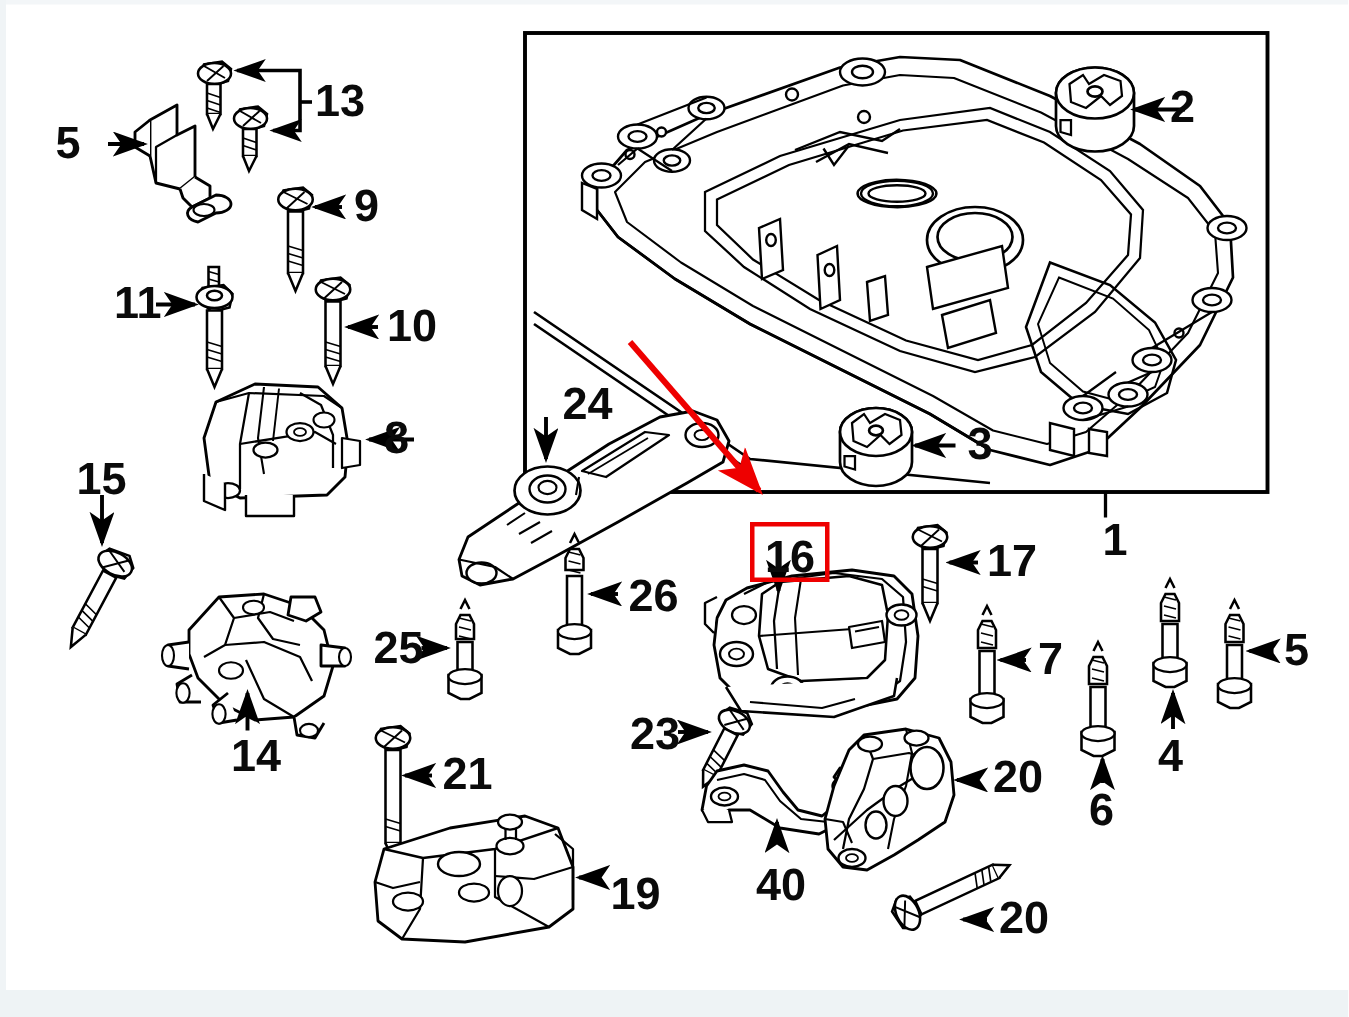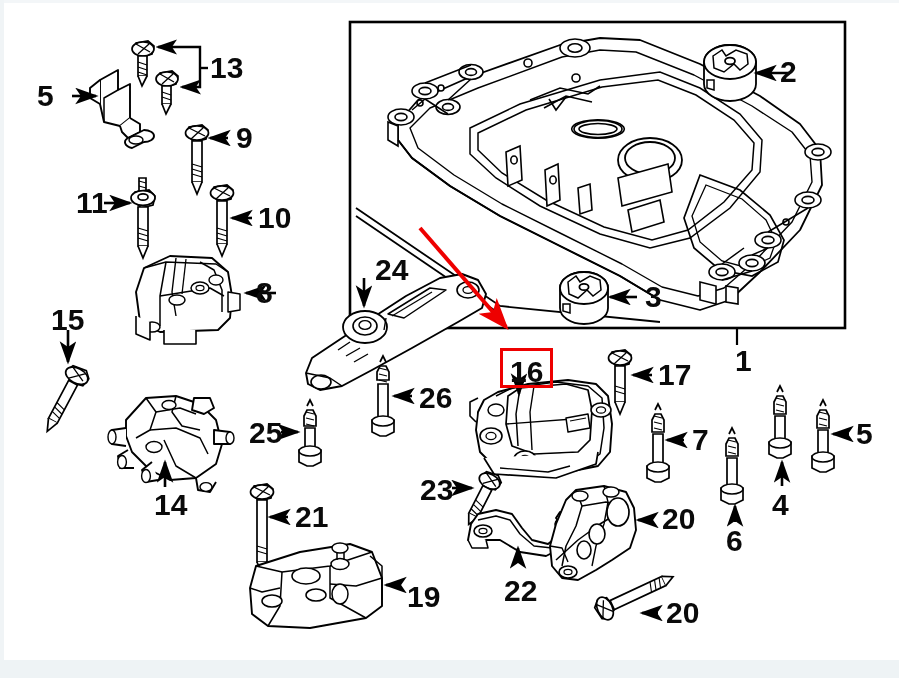--- a/index.html
+++ b/index.html
@@ -537,21 +537,21 @@
   <div class="lbl" style="left:76px;  top:188px;">11</div>
   <div class="lbl" style="left:37px;  top:81px;">5</div>
   <div class="lbl" style="left:210px; top:53px;">13</div>
   <div class="lbl" style="left:154px; top:490px;">14</div>
   <div class="lbl" style="left:51px;  top:305px;">15</div>
   <div class="lbl" style="left:658px; top:360px;">17</div>
   <div class="lbl" style="left:662px; top:504px;">20</div>
   <div class="lbl" style="left:407px; top:570px;margin-top:12px;">19</div>
   <div class="lbl" style="left:666px; top:598px;">20</div>
   <div class="lbl" style="left:295px; top:502px;">21</div>
-  <div class="lbl" style="left:504px; top:576px;">22</div>
+  <div class="lbl" style="left:504px; top:576px;">40</div>
   <div class="lbl" style="left:420px; top:475px;">23</div>
   <div class="lbl" style="left:351px; top:255px;padding-left:24px;">24</div>
   <div class="lbl" style="left:249px; top:418px;">25</div>
   <div class="lbl" style="left:419px; top:383px;">26</div>
 
   <div id="hl-16">
     <span class="lbl-inner">16</span>
   </div>
 
   <div id="bottom-band"></div>

